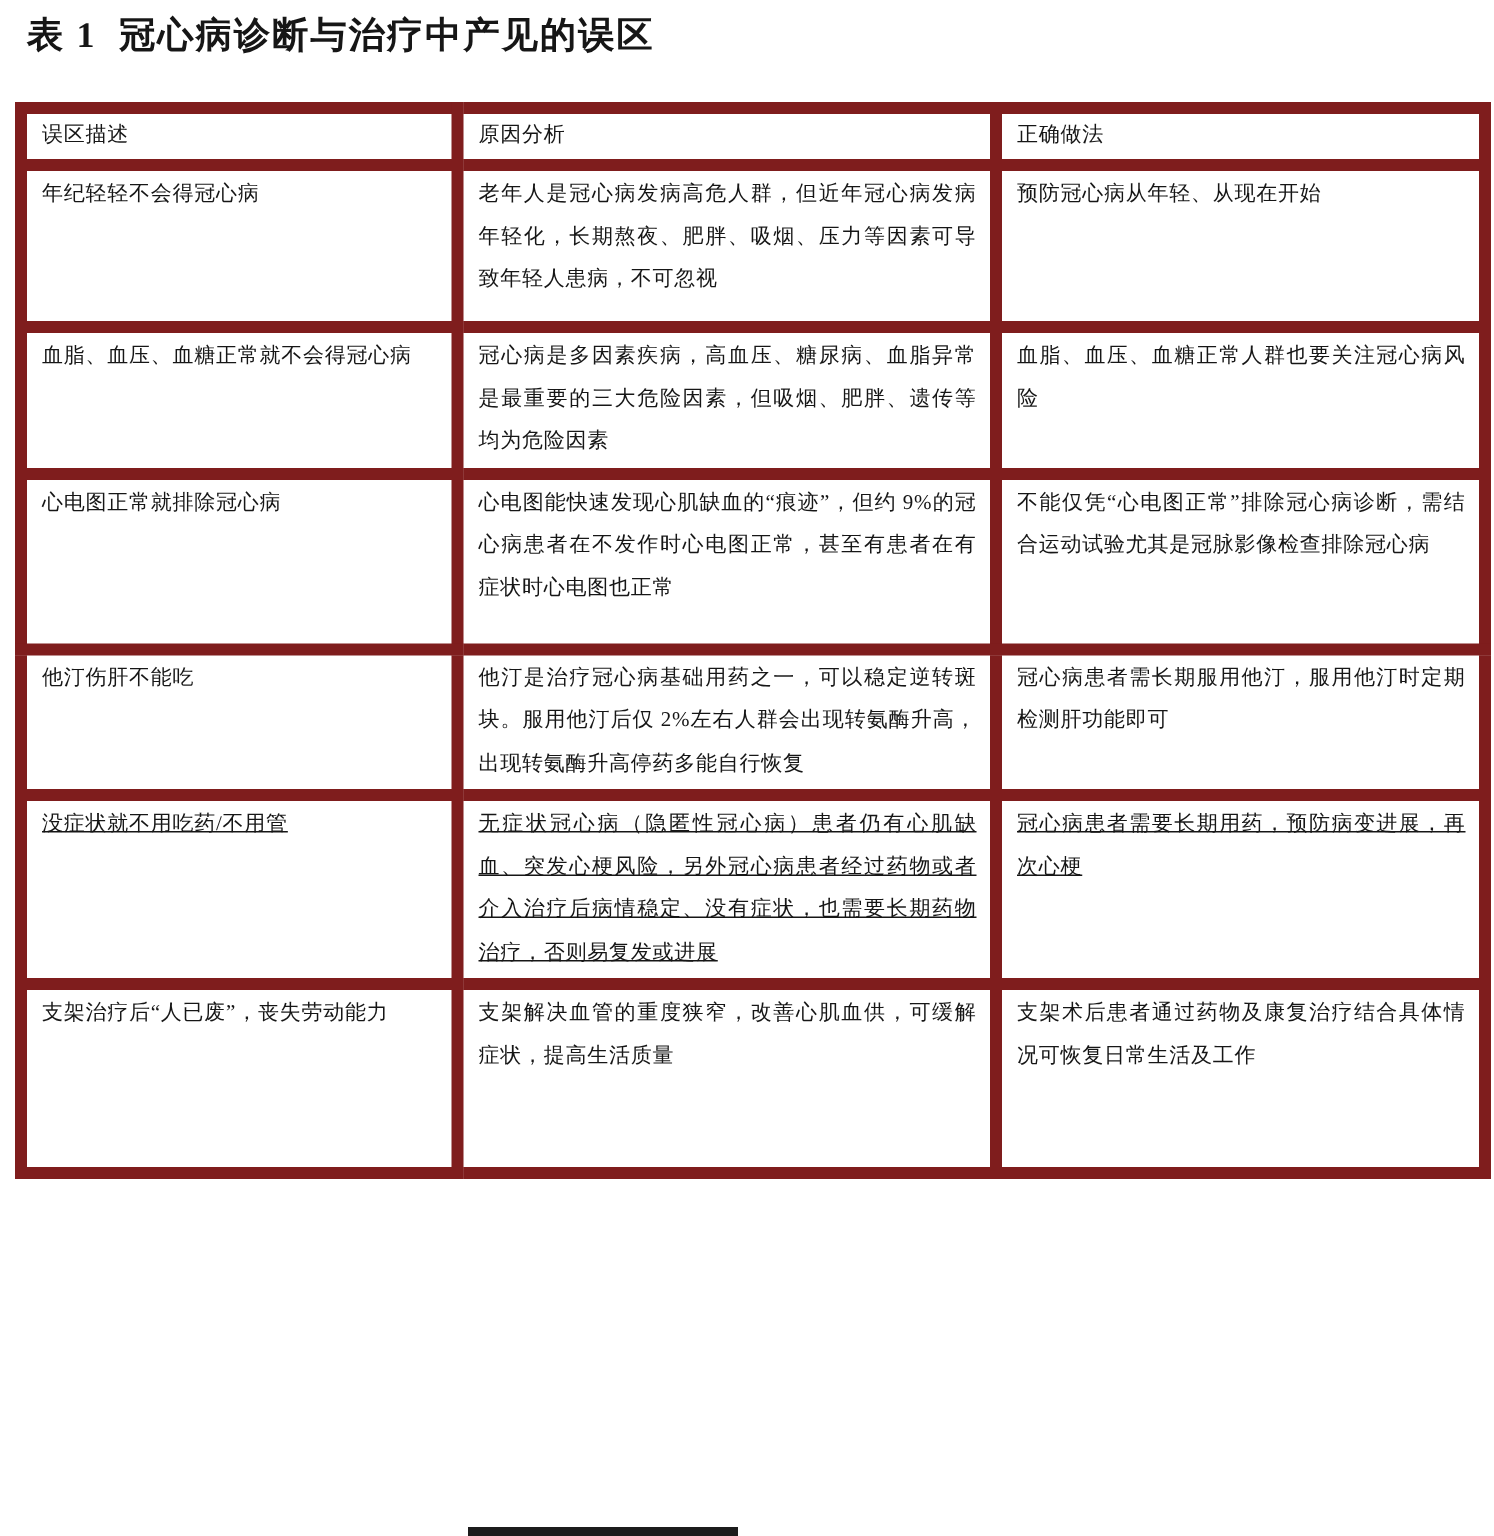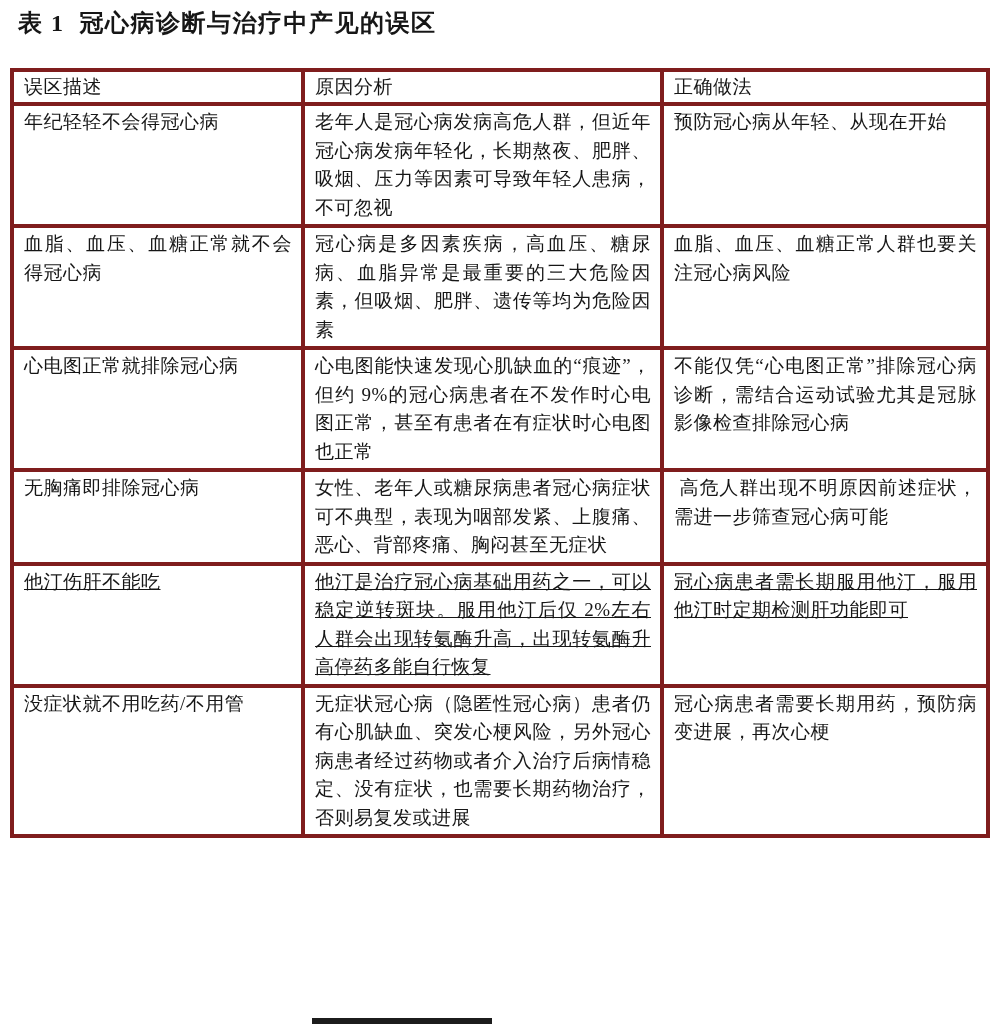--- a/index.html
+++ b/index.html
@@ -28,24 +28,24 @@
   table.misconception-table {
     position: absolute;
     left: 10px;
     top: 68px;
     width: 976px;
     border-collapse: collapse;
     table-layout: fixed;
   }
   .misconception-table th,
   .misconception-table td {
-    border: 4px solid #7f1d1d;
+    border: 8px solid #7f1d1d;
     vertical-align: top;
     padding: 2px 9px 2px 10px;
-    font-size: 19px;
+    font-size: 14px;
     line-height: 28.5px;
     font-weight: normal;
     text-align: justify;
     letter-spacing: 0.5px;
     white-space: pre-wrap;
     overflow: hidden;
   }
   .misconception-table thead tr { height: 34px; }
   .misconception-table thead th {
     text-align: left;
@@ -104,32 +104,32 @@
           <td>血脂、血压、血糖正常就不会得冠心病</td>
           <td>冠心病是多因素疾病，高血压、糖尿病、血脂异常是最重要的三大危险因素，但吸烟、肥胖、遗传等均为危险因素</td>
           <td>血脂、血压、血糖正常人群也要关注冠心病风险</td>
         </tr>
         <tr>
           <td>心电图正常就排除冠心病</td>
           <td>心电图能快速发现心肌缺血的“痕迹”，但约 9%的冠心病患者在不发作时心电图正常，甚至有患者在有症状时心电图也正常</td>
           <td>不能仅凭“心电图正常”排除冠心病诊断，需结合运动试验尤其是冠脉影像检查排除冠心病</td>
         </tr>
         <tr>
-          <td>无胸痛即排除冠心病</td>
-          <td>女性、老年人或糖尿病患者冠心病症状可不典型，表现为咽部发紧、上腹痛、恶心、背部疼痛、胸闷甚至无症状</td>
-          <td> 高危人群出现不明原因前述症状，需进一步筛查冠心病可能</td>
-        </tr>
-        <tr>
           <td>他汀伤肝不能吃</td>
           <td>他汀是治疗冠心病基础用药之一，可以稳定逆转斑块。服用他汀后仅 2%左右人群会出现转氨酶升高，出现转氨酶升高停药多能自行恢复</td>
           <td>冠心病患者需长期服用他汀，服用他汀时定期检测肝功能即可</td>
         </tr>
         <tr>
           <td>没症状就不用吃药/不用管</td>
           <td>无症状冠心病（隐匿性冠心病）患者仍有心肌缺血、突发心梗风险，另外冠心病患者经过药物或者介入治疗后病情稳定、没有症状，也需要长期药物治疗，否则易复发或进展</td>
           <td>冠心病患者需要长期用药，预防病变进展，再次心梗</td>
         </tr>
+        <tr>
+          <td>支架治疗后“人已废”，丧失劳动能力</td>
+          <td>支架解决血管的重度狭窄，改善心肌血供，可缓解症状，提高生活质量</td>
+          <td>支架术后患者通过药物及康复治疗结合具体情况可恢复日常生活及工作</td>
+        </tr>
       </tbody>
   </table>
 
   <div class="cropped-bottom-bar"></div>
 
 </div>
 
 </body></html>

